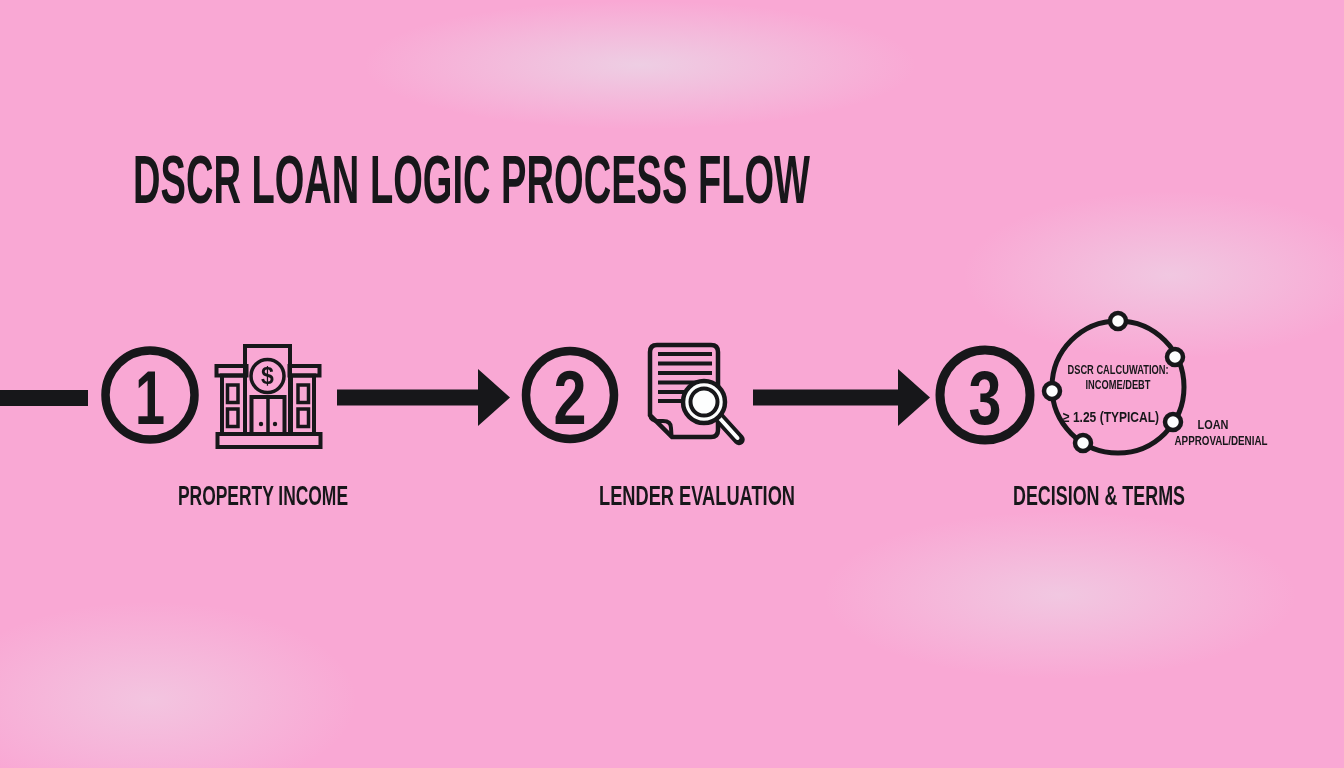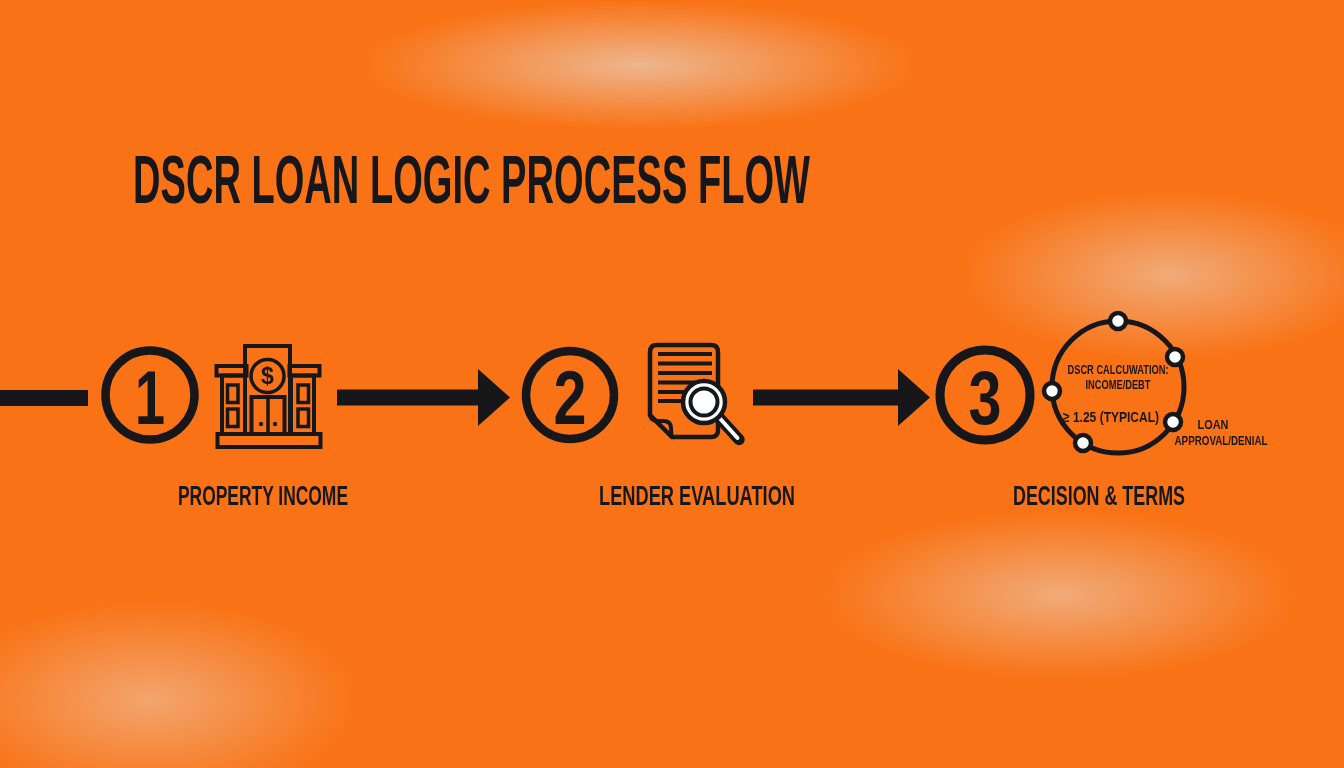--- a/index.html
+++ b/index.html
@@ -1,19 +1,19 @@
 <!DOCTYPE html>
 <html><head>
 <meta charset="utf-8">
 <style>
   html,body{margin:0;padding:0;background:#e9ecee;}
   .page{
     position:relative;
     width:1344px;height:768px;
-    background:#f97316;
+    background:#f9a8d4;
     overflow:hidden;
     font-family:"Liberation Sans", sans-serif;
   }
   .blotch{position:absolute;pointer-events:none;}
   .b1{left:360px;top:0;width:560px;height:130px;
       background:radial-gradient(ellipse at center, rgba(228,237,240,.55), rgba(228,237,240,0) 70%);}
   .b2{left:960px;top:190px;width:420px;height:170px;
       background:radial-gradient(ellipse at center, rgba(230,238,241,.45), rgba(230,238,241,0) 70%);}
   .b3{left:820px;top:510px;width:480px;height:170px;
       background:radial-gradient(ellipse at center, rgba(231,238,241,.45), rgba(231,238,241,0) 70%);}

